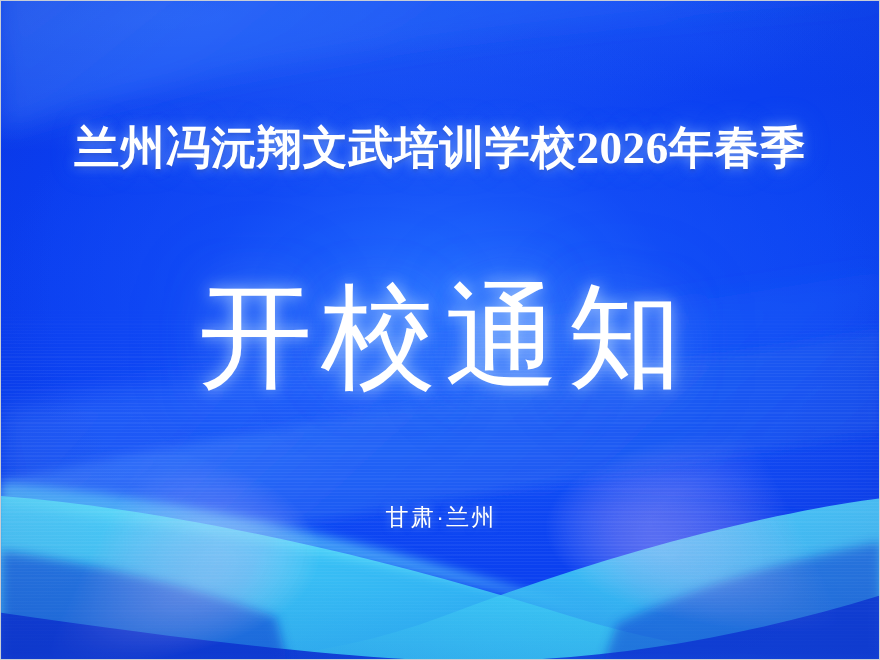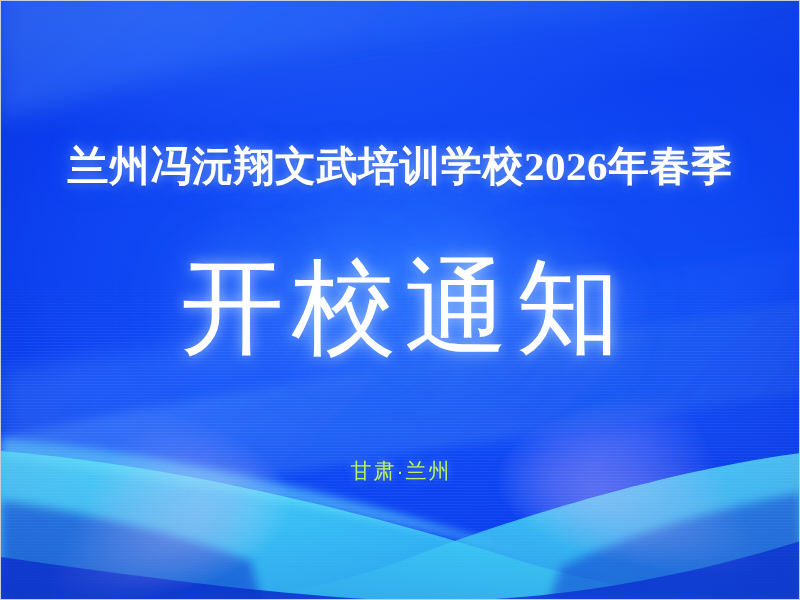--- a/index.html
+++ b/index.html
@@ -122,21 +122,20 @@
     font-weight: bold;
     font-size: 41px;
     line-height: 1;
     letter-spacing: 0.5px;
     color: #ffffff;
     text-shadow:
        0 0 10px rgba(180,215,255,0.55),
        0 0 26px rgba(110,170,255,0.40),
        0 2px 3px rgba(4,30,140,0.35);
     white-space: nowrap;
-    margin-top: 32px;
   }
 
   .poster-headline {
     position: absolute;
     top: 238px;
     left: 0;
     right: 0;
     text-align: center;
     font-family: "Liberation Sans", "DejaVu Sans", sans-serif;
     font-weight: 300;
@@ -158,21 +157,21 @@
     top: 459px;
     left: 0;
     right: 0;
     text-align: center;
     font-family: "Liberation Sans", "DejaVu Sans", sans-serif;
     font-weight: 400;
     font-size: 21px;
     line-height: 1;
     letter-spacing: 2px;
     text-indent: 2px;
-    color: #bef264;
+    color: #ffffff;
     text-shadow: 0 0 8px rgba(160,205,255,0.55), 0 1px 2px rgba(4,30,140,0.35);
     white-space: nowrap;
   }
 </style>
 </head>
 <body>
 
 <div class="poster">
 
   <div class="bg-layer bg-base"></div>

